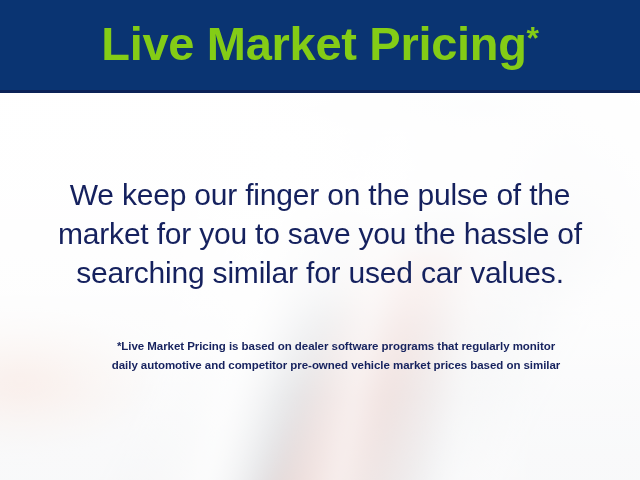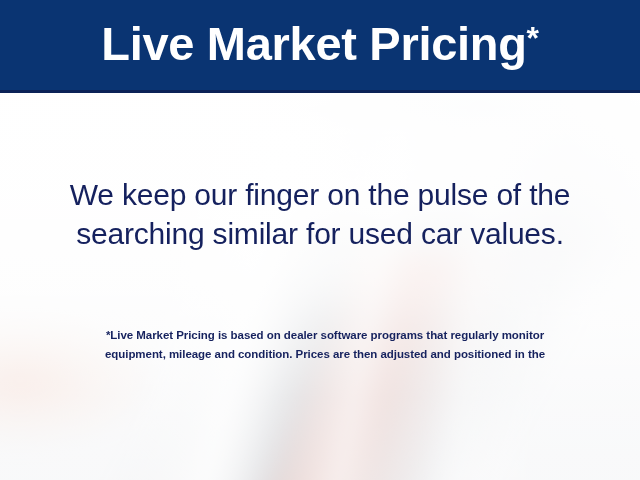--- a/index.html
+++ b/index.html
@@ -132,21 +132,21 @@
     height: 93px;
     background: #0a3472;
     border-bottom: 3px solid #0b2257;
     box-sizing: border-box;
     display: flex;
     align-items: center;
     justify-content: center;
     z-index: 5;
   }
   .header-title {
-    color: #ffffff;
+    color: #84cc16;
     font-size: 47px;
     font-weight: bold;
     letter-spacing: -0.3px;
     line-height: 1;
     white-space: nowrap;
     margin: 0;
     padding-bottom: 4px;
   }
   .header-title .asterisk {
     font-size: 32px;
@@ -181,21 +181,21 @@
   }
   .headline .hl-line {
     display: block;
   }
 
   .disclaimer {
     position: absolute;
     left: 20px;
     top: 228px;
     width: 600px;
-    margin: 5px;
+    margin: 16px;
     text-align: center;
     color: #16225e;
     font-size: 11.5px;
     font-weight: bold;
     line-height: 19px;
     letter-spacing: -0.05px;
   }
   .disclaimer .dc-line {
     display: block;
   }
@@ -219,22 +219,23 @@
   <div class="header-bar">
     <h1 class="header-title">
       <span>Live Market Pricing</span><span class="asterisk">*</span>
     </h1>
   </div>
 
   <div class="content">
 
     <p class="headline">
       <span class="hl-line">We keep our finger on the pulse of the</span>
+      <span class="hl-line">market for you to save you the hassle of</span>
       <span class="hl-line">searching similar for used car values.</span>
     </p>
 
     <p class="disclaimer">
       <span class="dc-line">*Live Market Pricing is based on dealer software programs that regularly monitor</span>
-      <span class="dc-line">equipment, mileage and condition. Prices are then adjusted and positioned in the</span>
+      <span class="dc-line">daily automotive and competitor pre-owned vehicle market prices based on similar</span>
     </p>
 
   </div>
 </div>
 
 </body></html>

